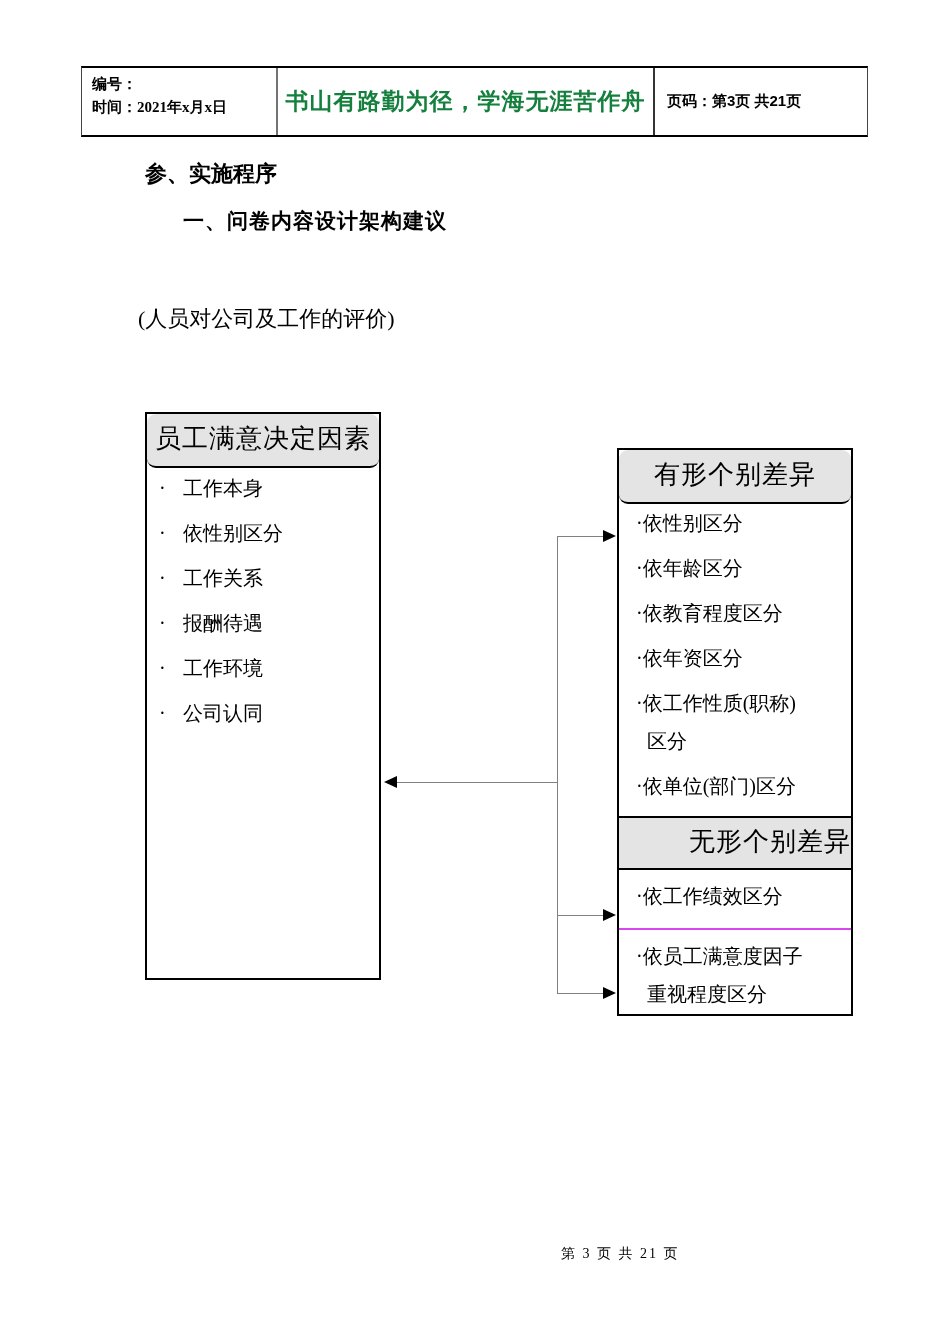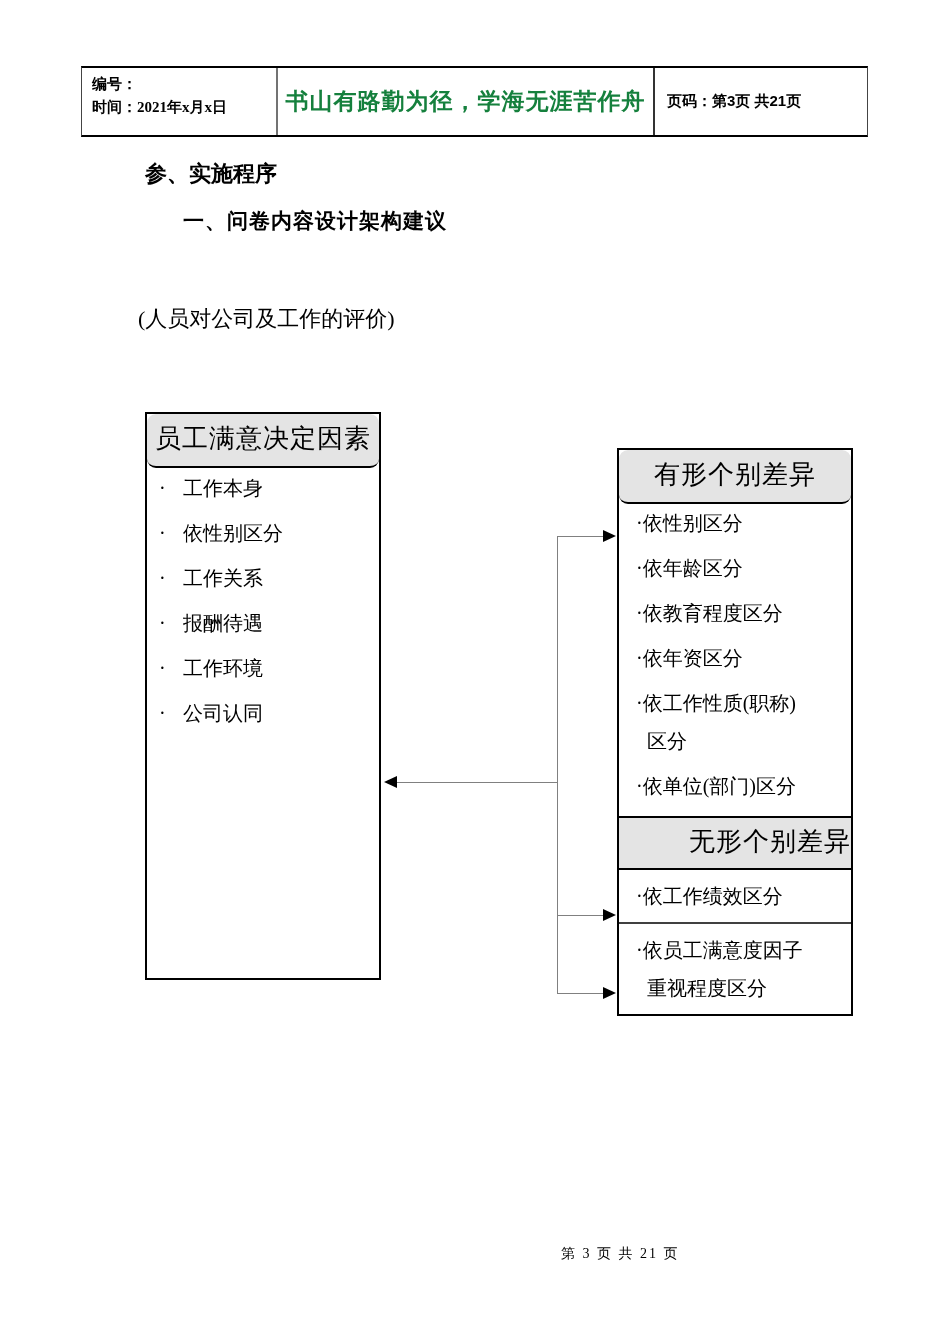--- a/index.html
+++ b/index.html
@@ -42,21 +42,21 @@
   .l-items { padding-top:0; }
   .l-item  { height:45px; line-height:40px; font-size:20px; padding-left:12px; }
   .l-item .bullet { display:inline-block; width:24px; }
 
   .r-items { height:312px; padding-top:0; overflow:hidden; }
   .r-item  { padding-left:28px; font-size:20px; margin-bottom:7px; }
   .r-line  { line-height:38px; }
   .r-line.first { text-indent:-11px; }
   .r-hd2   { height:54px; border-top:2px solid #000; border-bottom:2px solid #000;
              text-align:right; font-size:26px; line-height:48px; letter-spacing:1px; }
-  .r-cell1 { height:54px; border-bottom:2px solid #404040; padding-top:7px; }
+  .r-cell1 { height:60px; border-bottom:2px solid #d946ef; padding-top:7px; }
   .r-cell2 { padding-top:7px; }
   .r-cell1 .r-item, .r-cell2 .r-item { margin-bottom:0; }
 
   
   .cline { position:absolute; background:#808080; }
   .vline { left:557px; top:536px; width:1px; height:458px; }
   .hl1 { left:557px; top:536px; width:47px; height:1px; }
   .hl2 { left:396px; top:782px; width:162px; height:1px; }
   .hl3 { left:557px; top:915px; width:47px; height:1px; }
   .hl4 { left:557px; top:993px; width:47px; height:1px; }

